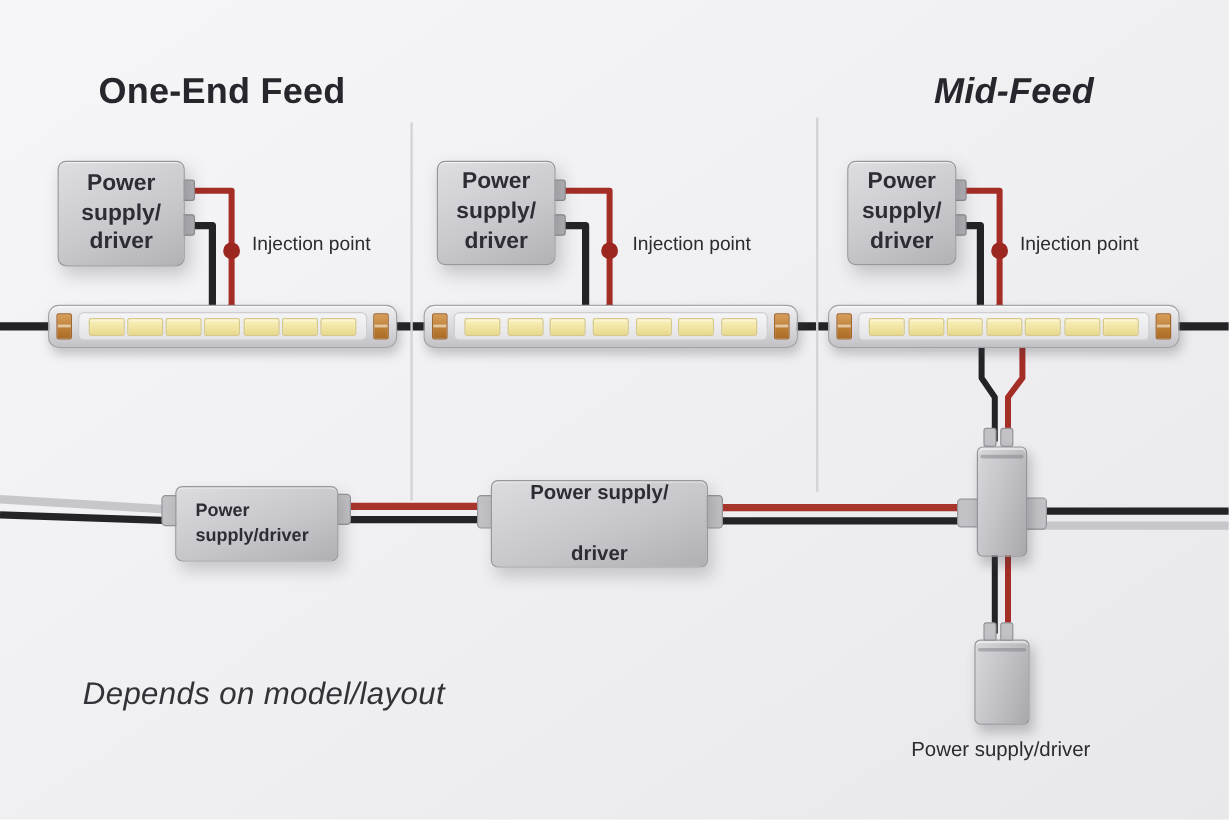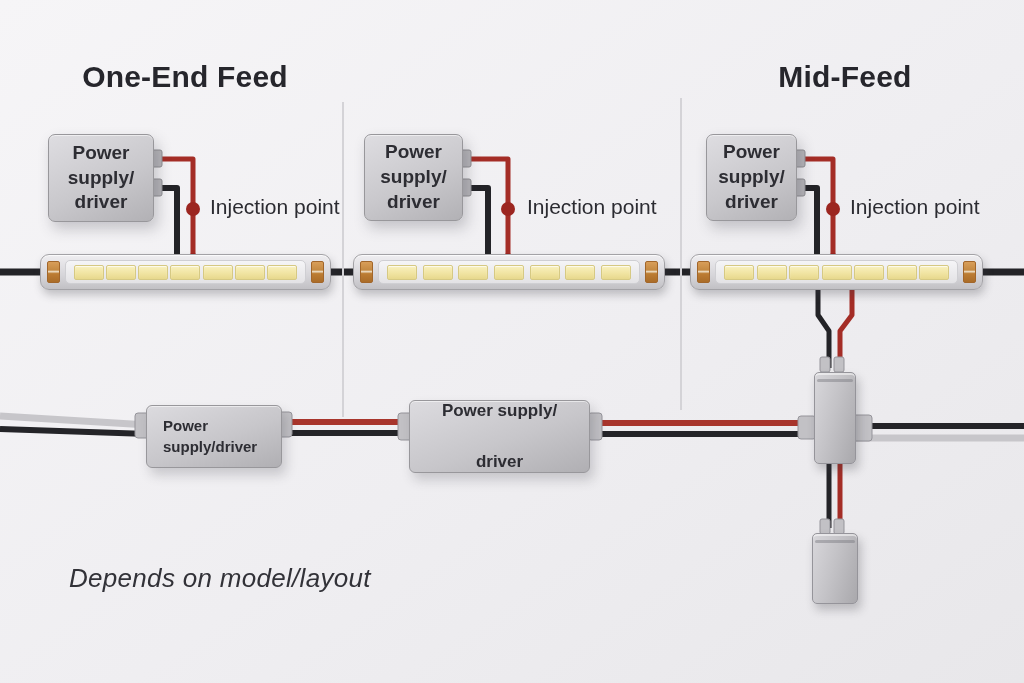--- a/index.html
+++ b/index.html
@@ -17,21 +17,21 @@
   }
   .psu-box{
     position:absolute;z-index:2;border:1px solid #98979b;border-radius:7px;
     background:linear-gradient(155deg,#dedde1 0%,#c9c8cc 55%,#b2b1b5 100%);
     box-shadow:4px 7px 14px rgba(60,60,70,.25), inset 0 1px 0 rgba(255,255,255,.55);
     display:flex;flex-direction:column;align-items:center;justify-content:center;
     color:#2d2d33;font-weight:600;
   }
   .psu-top{font-size:19px;line-height:1.3;text-align:center;}
   .injection-label{
-    position:absolute;font-size:21px;color:#2b2b31;z-index:3;white-space:nowrap;
+    position:absolute;font-size:16px;color:#2b2b31;z-index:3;white-space:nowrap;
   }
   .strip{
     position:absolute;top:254px;height:36px;z-index:2;box-sizing:border-box;
     background:linear-gradient(180deg,#efeef1 0%,#d6d5d9 60%,#c2c1c5 100%);
     border:1px solid #a3a2a6;border-radius:9px;
     box-shadow:2px 5px 9px rgba(60,60,70,.28), inset 0 1px 0 rgba(255,255,255,.7);
     display:flex;align-items:center;gap:5px;padding:0 6px;
   }
   .strip-inner{
     flex:1;height:24px;box-sizing:border-box;
@@ -150,21 +150,21 @@
       <rect x="278" y="412" width="14" height="25" rx="3"></rect>
       <rect x="398" y="413" width="14" height="27" rx="3"></rect>
       <rect x="588" y="413" width="14" height="27" rx="3"></rect>
     </g>
   </svg>
 
   <div class="divider" style="left:342px;top:102px;height:315px;"></div>
   <div class="divider" style="left:680px;top:98px;height:312px;"></div>
 
   <div class="section-title" style="left:40px;width:290px;">One-End Feed</div>
-  <div class="section-title" style="left:700px;width:290px;">Mid-Feed</div>
+  <div class="section-title" style="left:700px;width:290px;font-style:italic;">Mid-Feed</div>
 
   <div class="psu-box" style="left:48px;top:134px;width:104px;height:86px;">
     <div class="psu-top">
       <div>Power</div>
       <div>supply/</div>
       <div>driver</div>
     </div>
   </div>
   <div class="psu-box" style="left:364px;top:134px;width:97px;height:85px;">
     <div class="psu-top">
@@ -231,14 +231,15 @@
   </div>
   <div class="inline-psu center-style" style="left:409px;top:400px;width:181px;height:73px;">
     <div>Power supply/</div>
     <div>driver</div>
   </div>
 
   <div class="junction" style="left:814px;top:372px;width:40px;height:90px;"></div>
   <div class="junction" style="left:812px;top:533px;width:44px;height:69px;"></div>
 
   <div class="note-text">Depends on model/layout</div>
+  <div class="bottom-psu-label">Power supply/driver</div>
 
 </div>
 
 </body></html>

